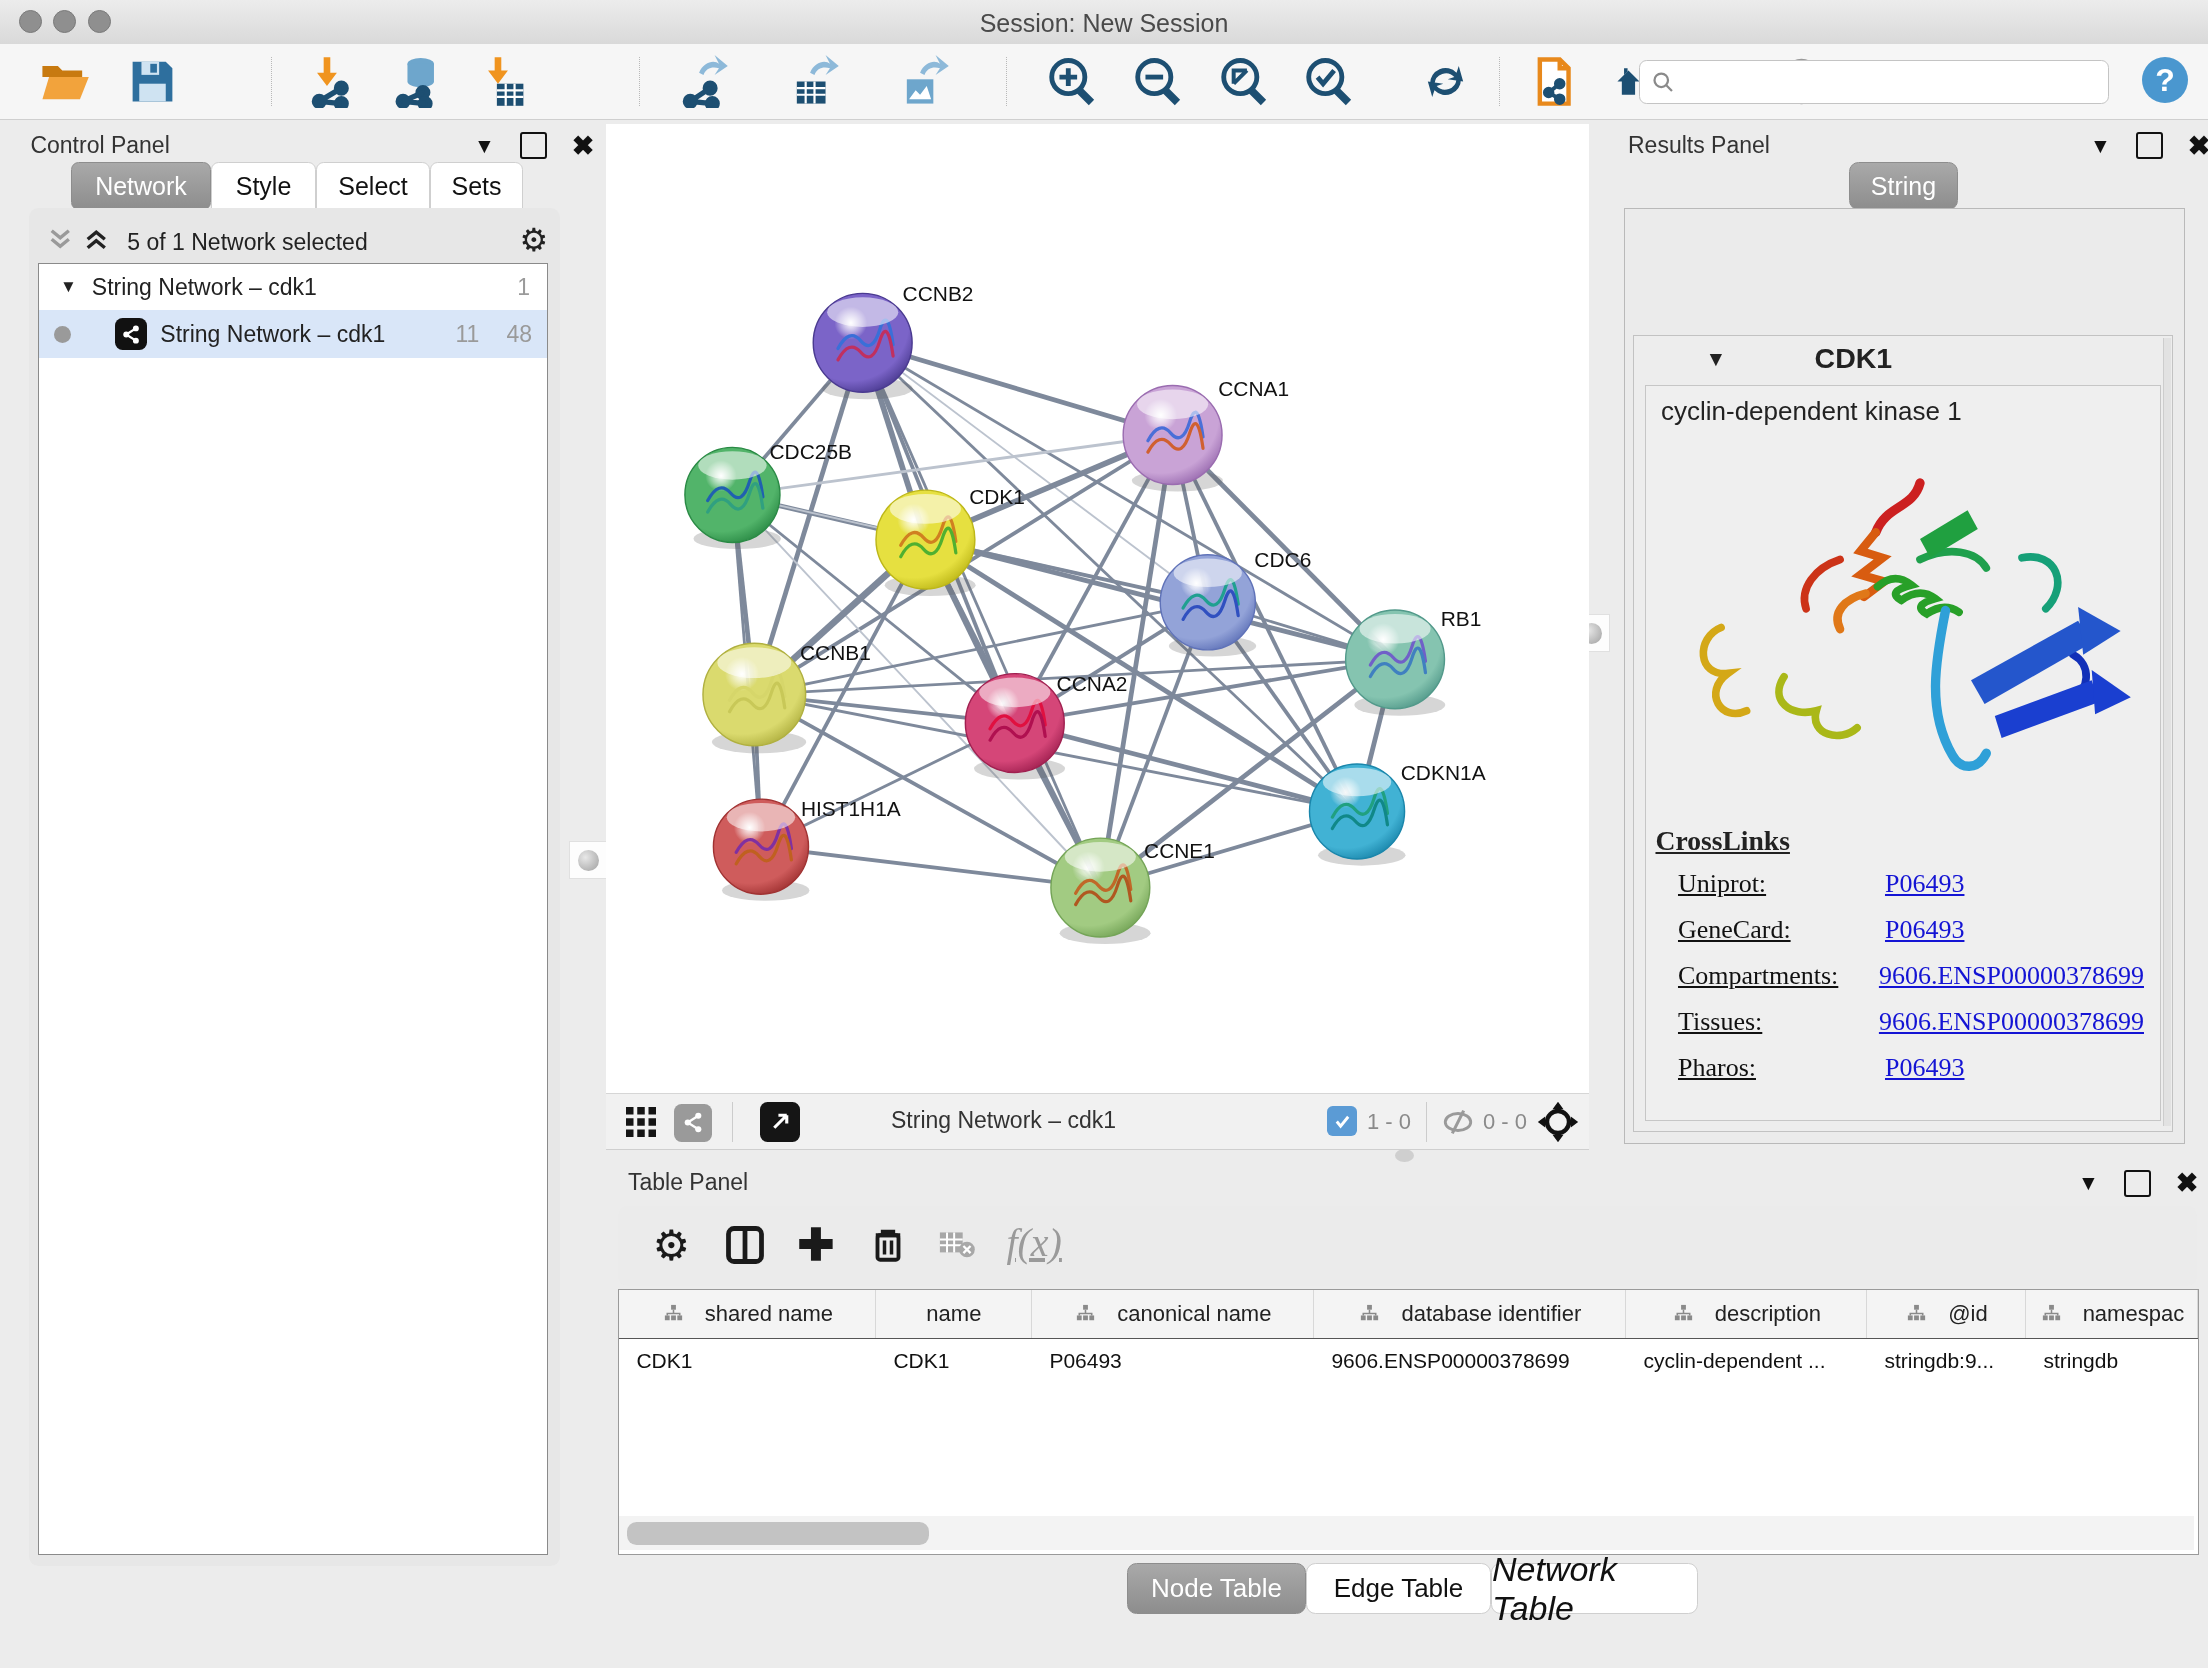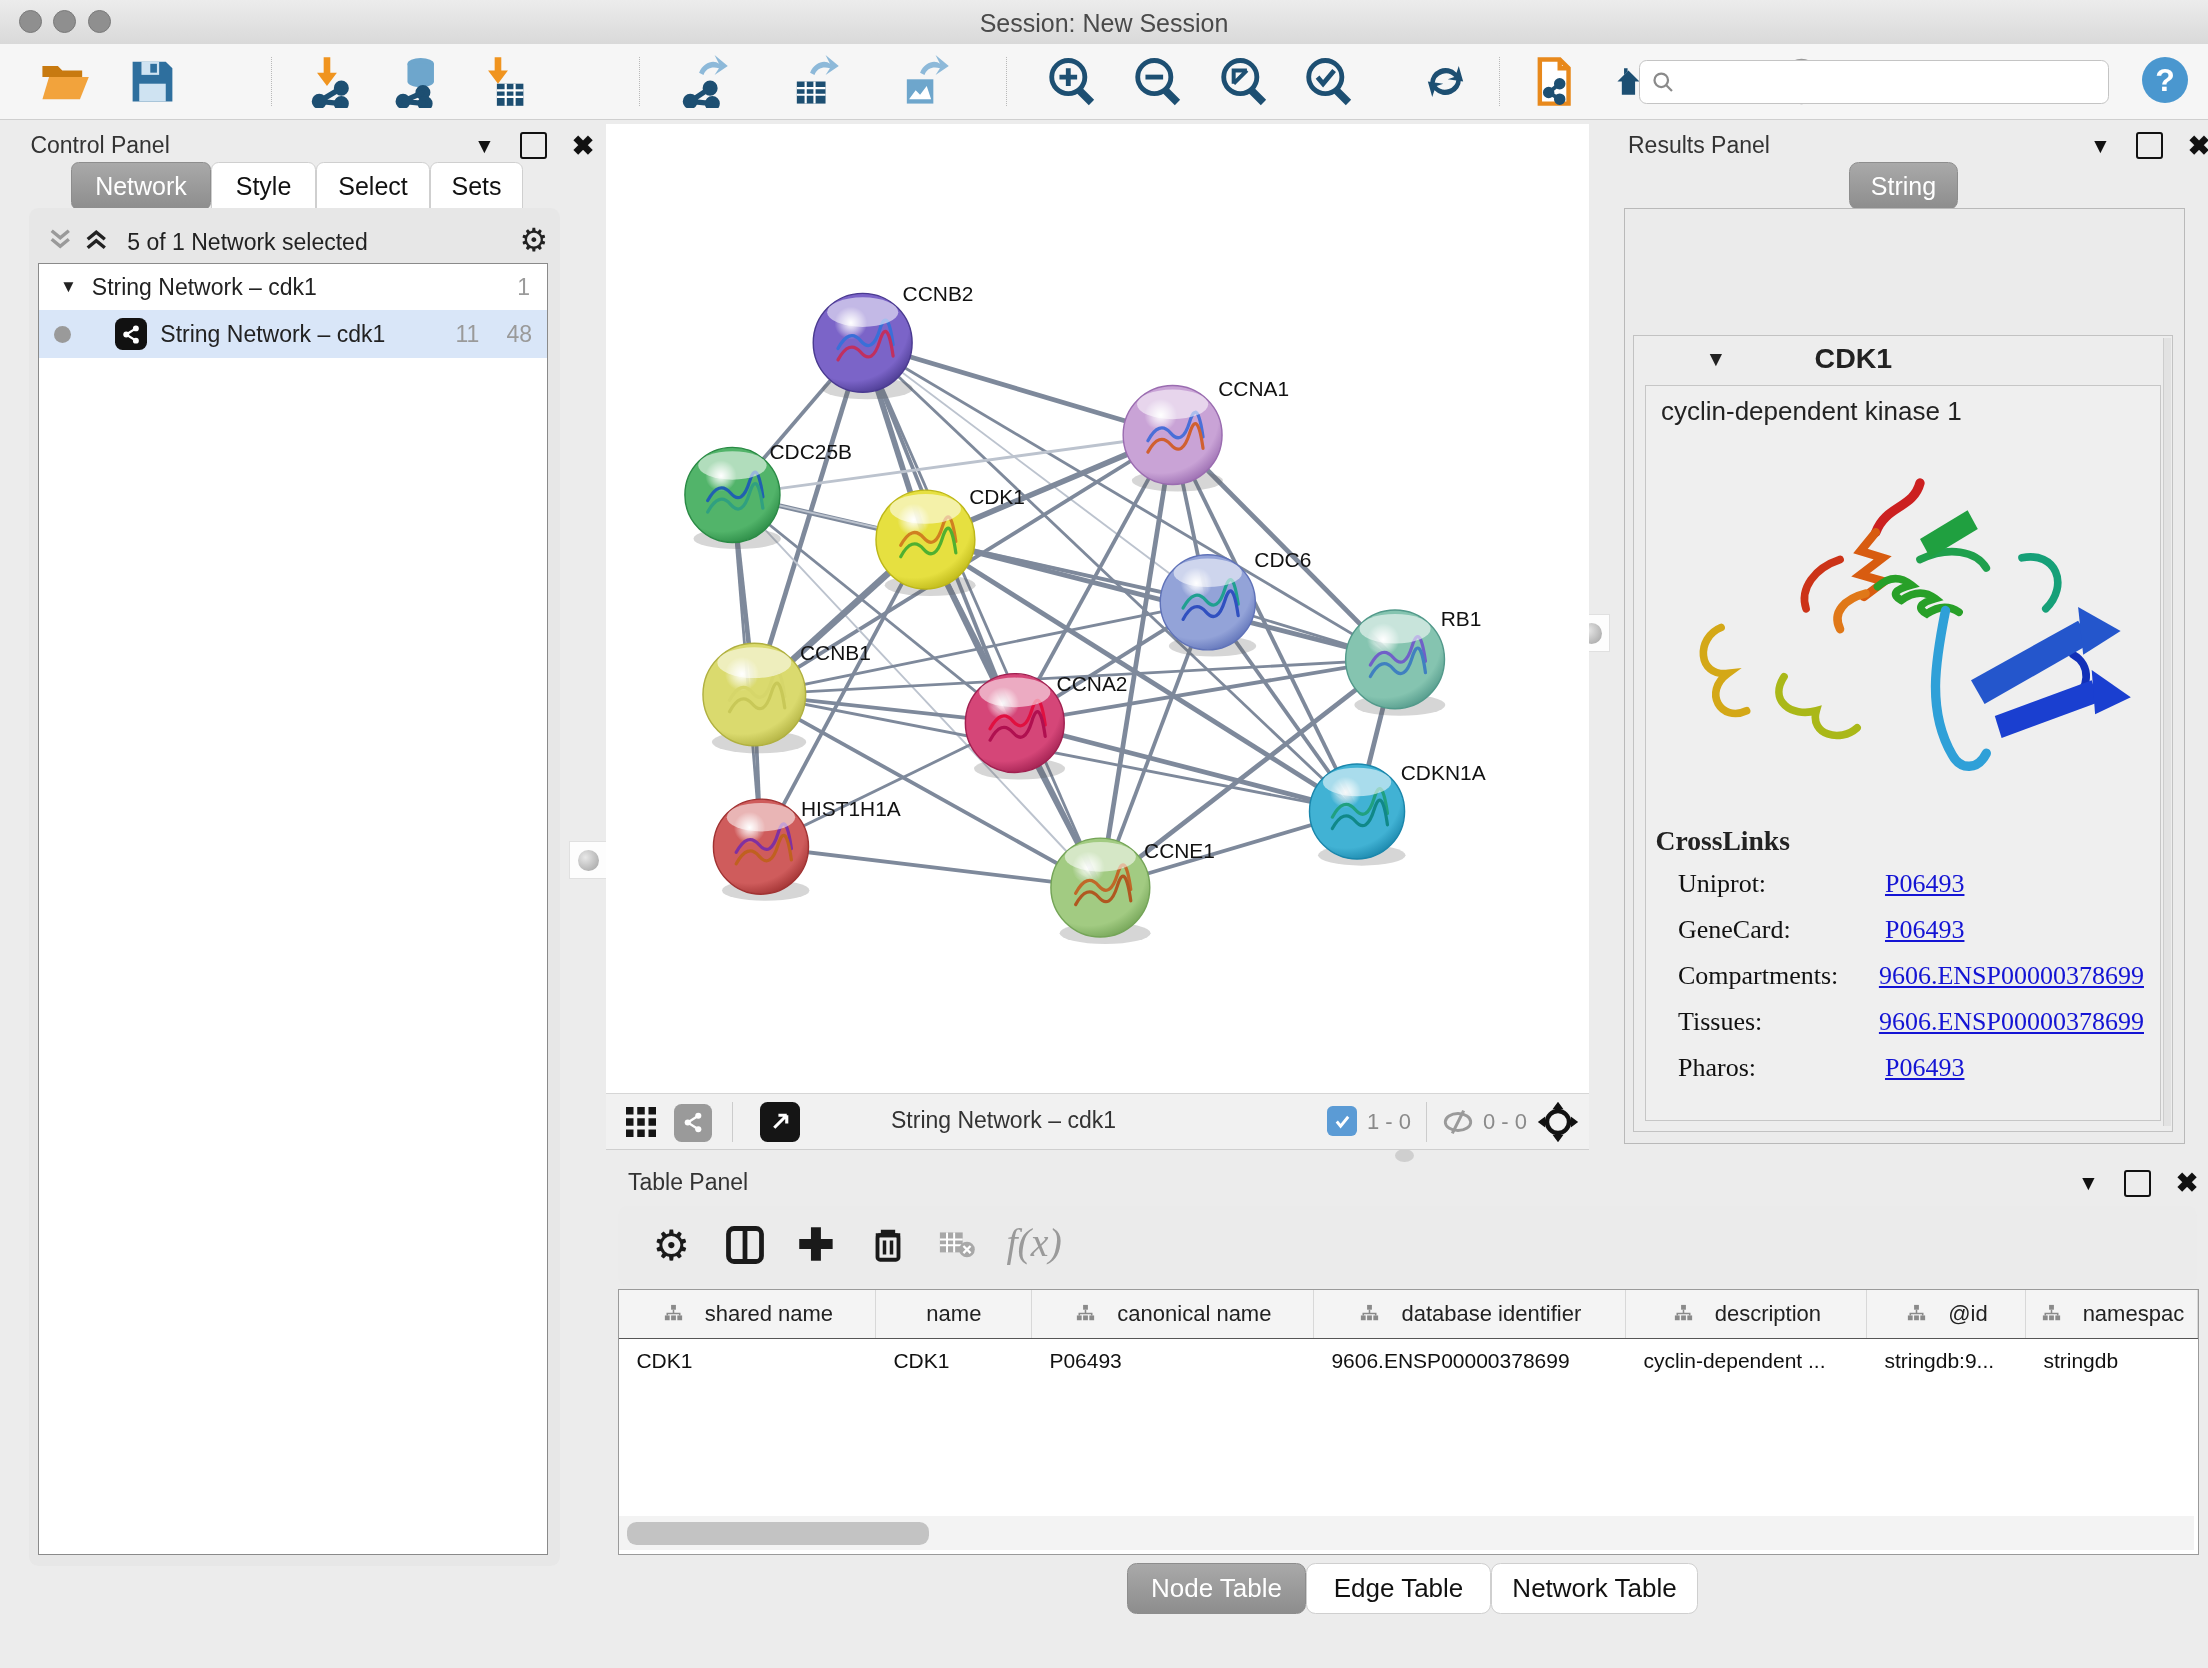--- a/index.html
+++ b/index.html
@@ -43,21 +43,21 @@
   .vt-num{font-size:22px;color:#8a8a8a;}
   .blackchip{background:#151515;border-radius:7.6px;}
   .graychip{background:#9a9a9a;border-radius:7.6px;}
   
   .grip{width:36px;height:36px;background:#fdfdfd;border:1px solid #e0e0e0;display:flex;align-items:center;justify-content:center;}
   .grip i{display:block;width:21px;height:21px;border-radius:50%;background:radial-gradient(circle at 35% 35%,#e8e8e8,#9f9f9f);}
   
   .rp-outer{background:#ebebeb;border:1.9px solid #b9b9b9;}
   .btn{background:linear-gradient(#ffffff,#f3f3f3);border:1.9px solid #c9c9c9;border-radius:9.5px;
        font-size:25px;color:#111;display:flex;align-items:center;justify-content:center;box-shadow:0 1.9px 2.9px rgba(0,0,0,.12);}
-  .serif{font-family:"Liberation Serif",serif;}
+  .serif{font-family:"Liberation Serif",serif;text-decoration:underline;}
   .xl-label{font-size:26px;color:#111;}
   .xl-link{font-size:26px;color:#1414d4;text-decoration:underline;}
   
   .tp-toolbar{background:#ebebeb;border-radius:9.5px;}
   .tbl{background:#fff;border:1.9px solid #9a9a9a;}
   .tbl-head{background:#f4f4f4;border-bottom:1.9px solid #555;display:flex;}
   .th{display:flex;align-items:center;justify-content:center;gap:20px;font-size:22px;color:#222;border-right:1px solid #d8d8d8;box-sizing:border-box;}
   .td{font-size:21px;color:#111;box-sizing:border-box;padding-left:17px;display:flex;align-items:center;}
   .hscroll{background:#f3f3f3;}
   .hthumb{background:#c3c3c3;border-radius:9.5px;}
@@ -759,21 +759,21 @@
           <div class="td" style="width: 172px;">stringdb</div>
         </div>
       </div>
     <div class="abs hscroll" style="left:0;top:226px;width:1575px;height:34px;">
       <div class="hthumb abs" style="left:7.6px;top:5.7px;width:302px;height:23px;"></div>
     </div>
   </div>
   <div id="bt-tabs" class="abs bt-tabs" style="left:521px;top:407px;display:flex;">
       <div class="tab sel" style="width: 177px; font-size: 26px; height: 49px;">Node Table</div>
       <div class="tab" style="width: 183px; font-size: 26px; height: 49px;">Edge Table</div>
-      <div class="tab" style="width: 205px; font-size: 26px; height: 49px;">Network Table</div>
+      <div class="tab" style="width: 205px; font-size: 34px; height: 49px; font-style: italic;">Network Table</div>
     </div>
 </div>
 
 <div class="abs statusbar">
   <div class="abs sb-btn" style="left:24px;top:8.6px;">
     <svg width="36" height="28.5" viewBox="0 0 24 18">
         <path d="M6 15a4.2 4.2 0 0 1-.6-8.4 5.4 5.4 0 0 1 10.4-1 3.2 3.2 0 0 1 3.7 2.4A3.6 3.6 0 0 1 18.6 15z" fill="#111"></path>
       </svg>
   </div>
   <div class="abs sb-btn" style="left:105px;top:8.6px;">

